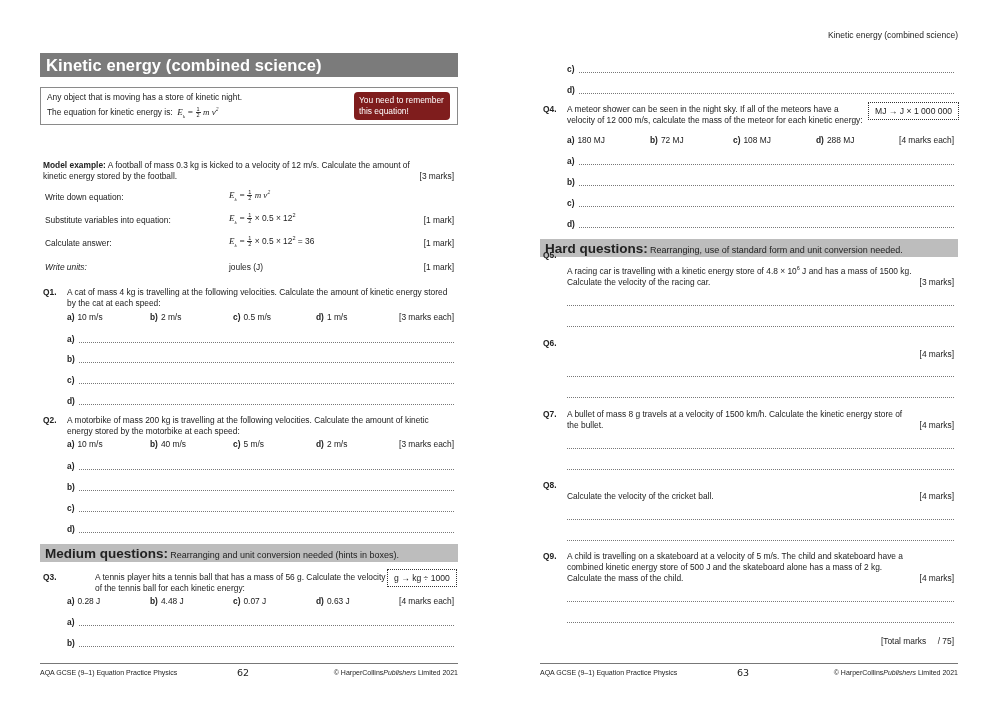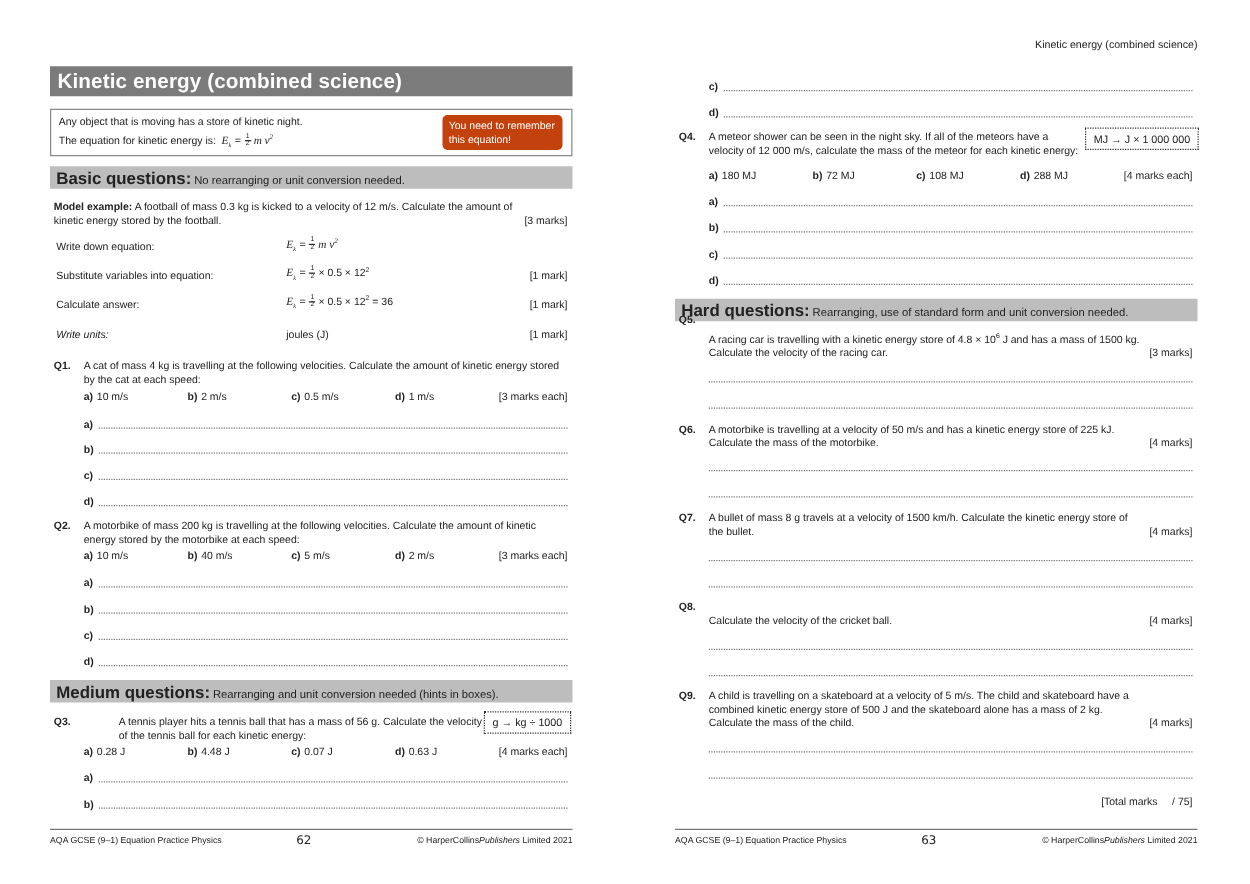--- a/index.html
+++ b/index.html
@@ -11,21 +11,21 @@
   .page.right { left: 540px; width: 418px; }
 
   .running-head { position: absolute; right: 0; top: 30px; font-size: 8.5px; color: #222; }
 
   .title-bar { position: absolute; left: 0; top: 53px; width: 418px; height: 24px; background: #7b7b7b; color: #fff;
     font-weight: bold; font-size: 16.5px; padding: 3px 6px; letter-spacing: 0.1px; }
 
   .intro-box { position: absolute; left: 0; top: 87px; width: 418px; height: 38px; border: 1px solid #8a8a8a; padding: 4px 6px; }
   .intro-box .line1 { position: absolute; left: 6px; top: 4px; }
   .intro-box .line2 { position: absolute; left: 6px; top: 19px; }
-  .remember { position: absolute; right: 7px; top: 4px; width: 96px; height: 28px; background: #c2410c; color: #fff;
+  .remember { position: absolute; right: 7px; top: 4px; width: 96px; height: 28px; background: #7f1d1d; color: #fff;
     border-radius: 4px; padding: 3px 5px; font-size: 8.4px; line-height: 11px; }
 
   .eq { font-family: "Liberation Serif", serif; font-style: italic; font-size: 9px; }
   .frac { display: inline-block; vertical-align: middle; text-align: center; font-size: 5.5px; line-height: 5px; font-style: normal; font-family: "Liberation Sans", sans-serif; }
   .frac span { display: block; }
   .frac .num { border-bottom: 0.6px solid #333; padding: 0 1px; }
   sup { font-size: 5.5px; vertical-align: super; line-height: 0; }
 
   .section-bar { position: absolute; left: 0; width: 418px; height: 18px; background: #bdbdbd; padding: 2px 5px; color: #222; }
   .section-bar .big { font-weight: bold; font-size: 13.5px; }
@@ -64,24 +64,20 @@
 
   <div class="intro-box">
     <div class="line1">Any object that is moving has a store of kinetic night.</div>
     <div class="line2">
       <span>The equation for kinetic energy is:</span>
       <span class="eq">&nbsp;E<sub style="font-size:5px">k</sub> = <span class="frac"><span class="num">1</span><span>2</span></span> m v<sup>2</sup></span>
     </div>
     <div class="remember">You need to remember this equation!</div>
   </div>
 
-  <div class="section-bar" style="top:133px;">
-    <span class="big">Basic questions:</span>
-    <span class="sub">No rearranging or unit conversion needed.</span>
-  </div>
 
   <div class="abs" style="left:3px; top:160px; width:411px; line-height:11px;">
     <span class="bold">Model example:</span>
     <span>A football of mass 0.3 kg is kicked to a velocity of 12 m/s. Calculate the amount of</span><br>
     <span>kinetic energy stored by the football.</span>
   </div>
   <div class="marks" style="top:171px;">[3 marks]</div>
 
   <div class="abs" style="left:5px; top:192px;">Write down equation:</div>
   <div class="abs eq" style="left:189px; top:190px;">E<sub style="font-size:5px">k</sub> = <span class="frac"><span class="num">1</span><span>2</span></span> m v<sup>2</sup></div>
@@ -244,24 +240,20 @@
   </div>
   <div class="marks" style="top:277px;">[3 marks]</div>
   <div class="ansline nolabel" style="top:297px;">
       <span class="dots"></span>
     </div>
   <div class="ansline nolabel" style="top:318px;">
       <span class="dots"></span>
     </div>
 
   <div class="qnum" style="top:338px;">Q6.</div>
-  <div class="qtext" style="top:338px;">
-    <span>A motorbike is travelling at a velocity of 50 m/s and has a kinetic energy store of 225 kJ.</span><br>
-    <span>Calculate the mass of the motorbike.</span>
-  </div>
   <div class="marks" style="top:349px;">[4 marks]</div>
   <div class="ansline nolabel" style="top:368px;">
       <span class="dots"></span>
     </div>
   <div class="ansline nolabel" style="top:389px;">
       <span class="dots"></span>
     </div>
 
   <div class="qnum" style="top:409px;">Q7.</div>
   <div class="qtext" style="top:409px;">

